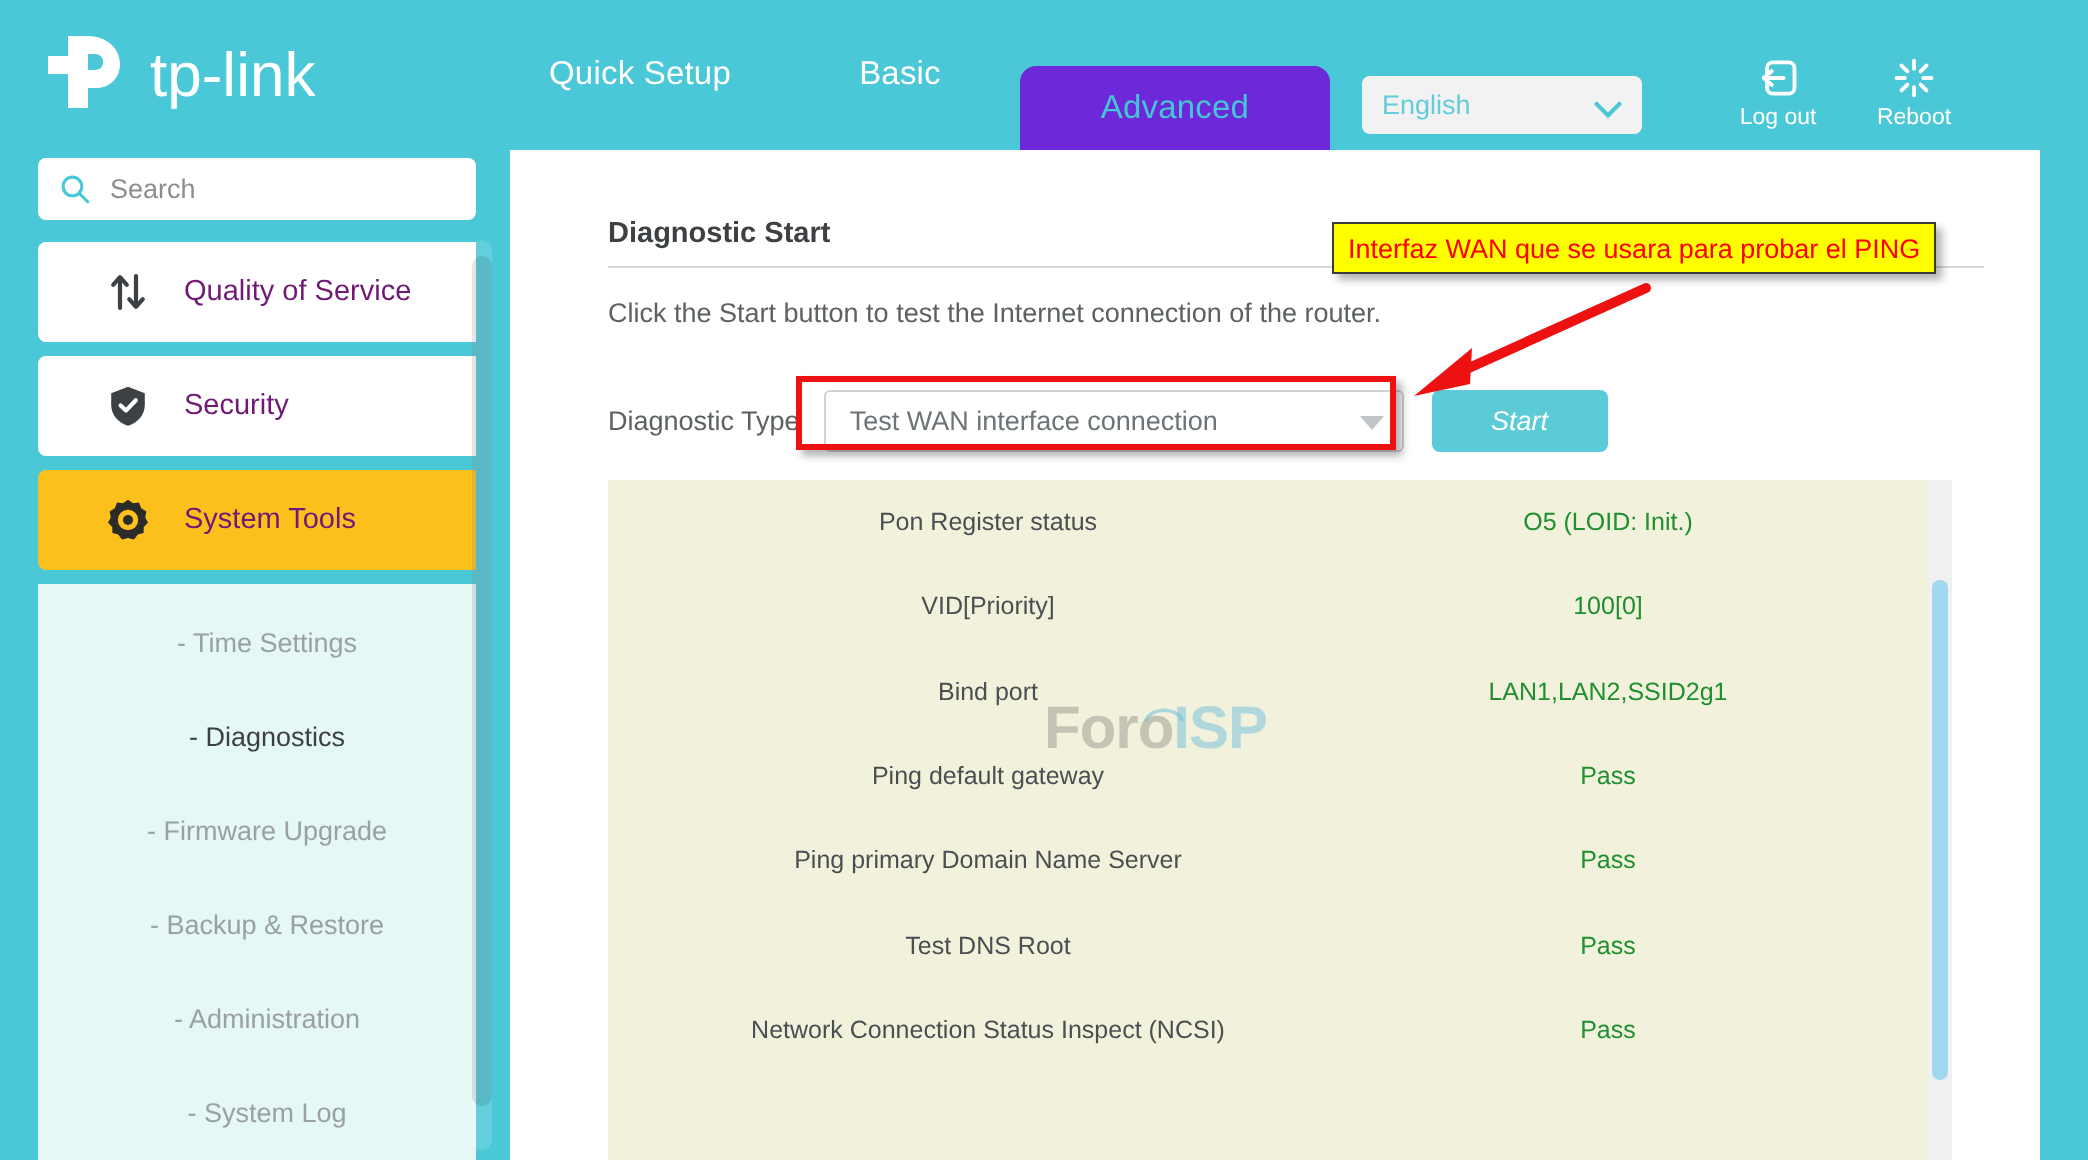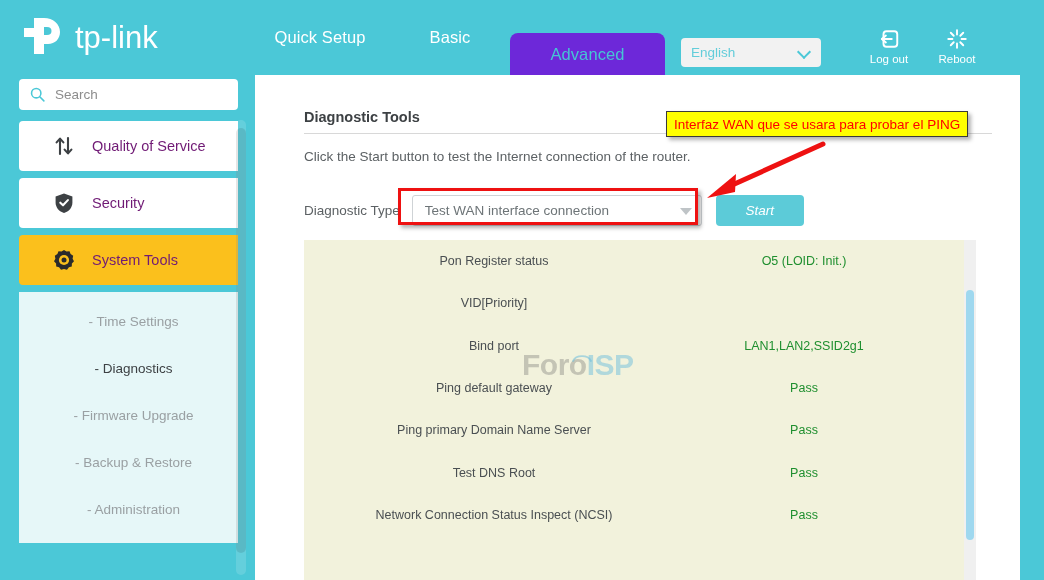--- a/index.html
+++ b/index.html
@@ -414,50 +414,52 @@
         </span>
         <span>System Tools</span>
       </div>
 
       <div class="submenu">
         <div class="sub-item">- Time Settings</div>
         <div class="sub-item active">- Diagnostics</div>
         <div class="sub-item">- Firmware Upgrade</div>
         <div class="sub-item">- Backup &amp; Restore</div>
         <div class="sub-item">- Administration</div>
+        <div class="sub-item">- System Log</div>
       </div>
     </div>
 
     <div class="side-scroll-track">
       <div class="side-scroll-thumb"></div>
     </div>
   </div>
 
   <div class="main">
 
-    <div class="page-title">Diagnostic Tools</div>
+    <div class="page-title">Diagnostic Start</div>
     <div class="title-rule"></div>
     <div class="page-desc">Click the Start button to test the Internet connection of the router.</div>
 
     <div class="form-row">
       <span class="form-label">Diagnostic Type</span>
       <div class="select-wrap">
         <span class="sv">Test WAN interface connection</span>
         <span class="caret"></span>
       </div>
       <div class="start-btn">Start</div>
     </div>
 
     <div class="results">
       <div class="res-row">
         <span class="res-name">Pon Register status</span>
         <span class="res-val">O5 (LOID: Init.)</span>
       </div>
       <div class="res-row">
         <span class="res-name">VID[Priority]</span>
+        <span class="res-val">100[0]</span>
       </div>
       <div class="res-row">
         <span class="res-name">Bind port</span>
         <span class="res-val">LAN1,LAN2,SSID2g1</span>
       </div>
       <div class="res-row">
         <span class="res-name">Ping default gateway</span>
         <span class="res-val">Pass</span>
       </div>
       <div class="res-row">

